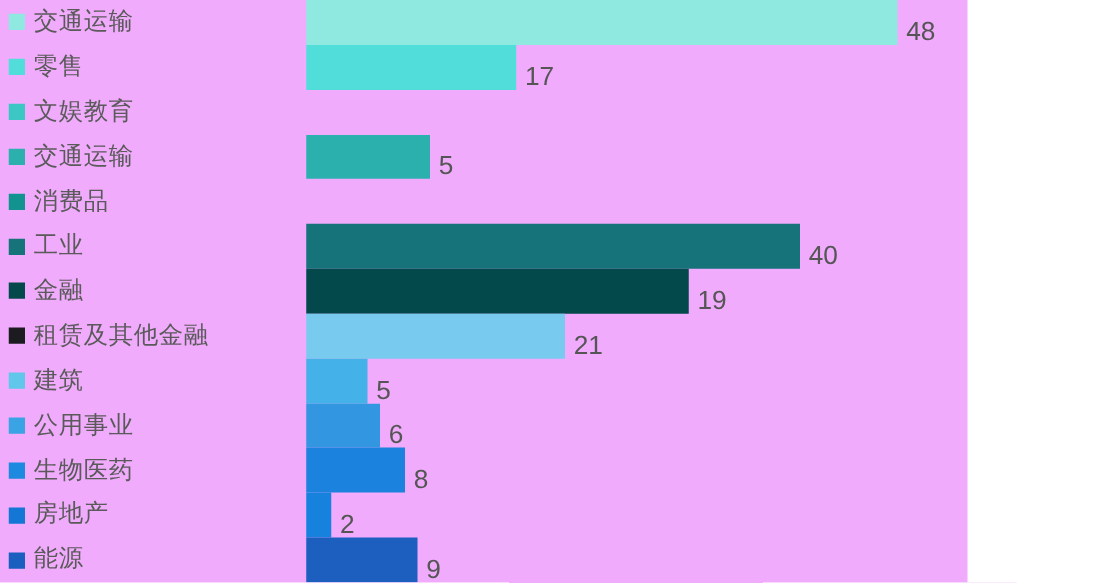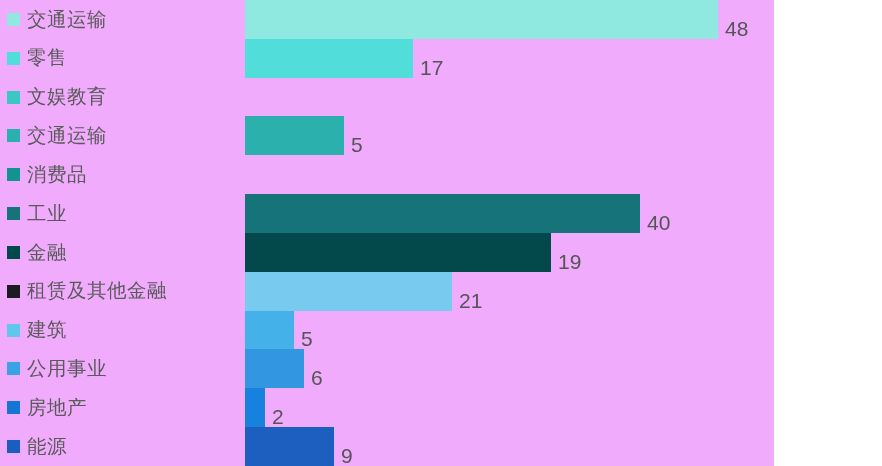--- a/index.html
+++ b/index.html
@@ -191,20 +191,32 @@
         </div>
         <div class="plot-cell">
           <div class="bar-wrap">
             <div class="bar" style="background: rgb(50, 150, 224); width: 59px;"></div>
             <span class="bar-value">6</span>
           </div>
         </div>
       </div>
       <div class="row">
         <div class="legend-cell">
+          <span class="swatch" style="background: rgb(29, 138, 224);"></span>
+          <span class="legend-label">生物医药</span>
+        </div>
+        <div class="plot-cell">
+          <div class="bar-wrap">
+            <div class="bar" style="background: rgb(27, 130, 222); width: 79px;"></div>
+            <span class="bar-value">8</span>
+          </div>
+        </div>
+      </div>
+      <div class="row">
+        <div class="legend-cell">
           <span class="swatch" style="background: rgb(20, 119, 214);"></span>
           <span class="legend-label">房地产</span>
         </div>
         <div class="plot-cell">
           <div class="bar-wrap">
             <div class="bar" style="background: rgb(22, 130, 221); width: 20px;"></div>
             <span class="bar-value">2</span>
           </div>
         </div>
       </div>

